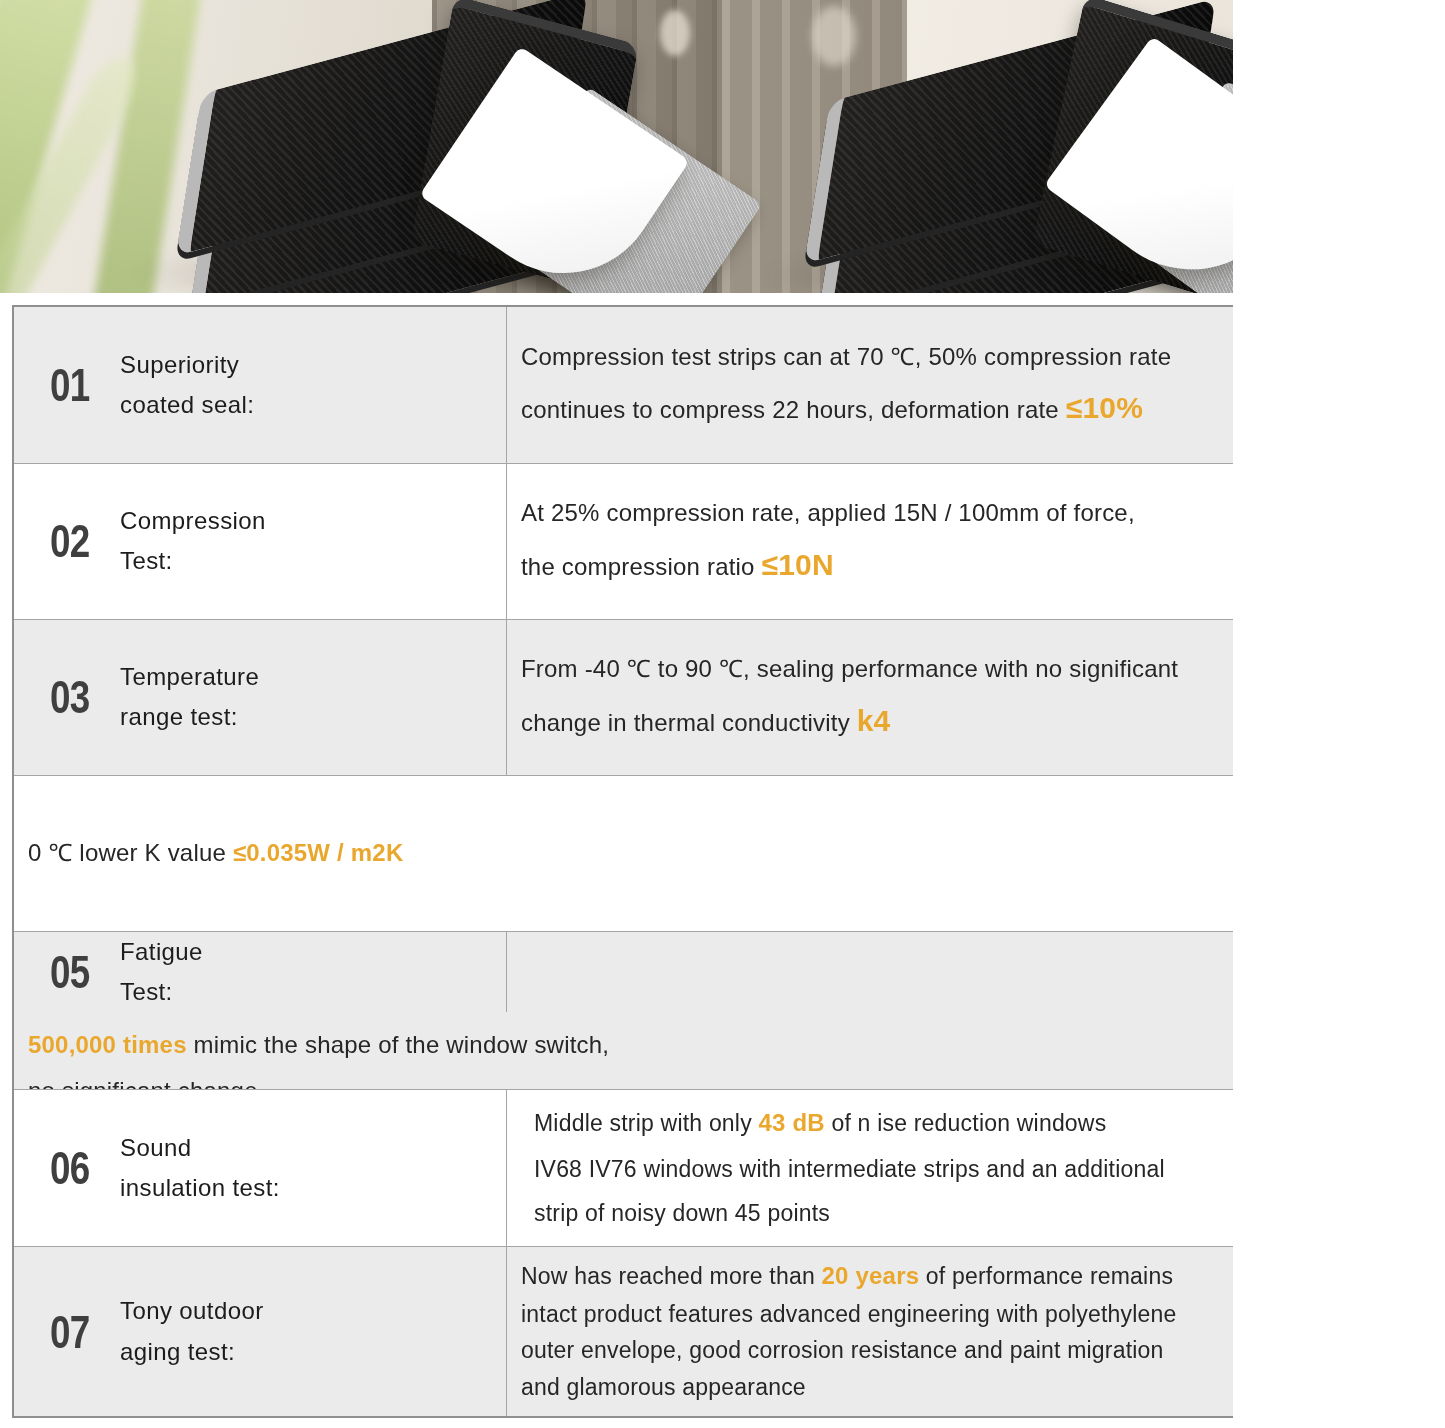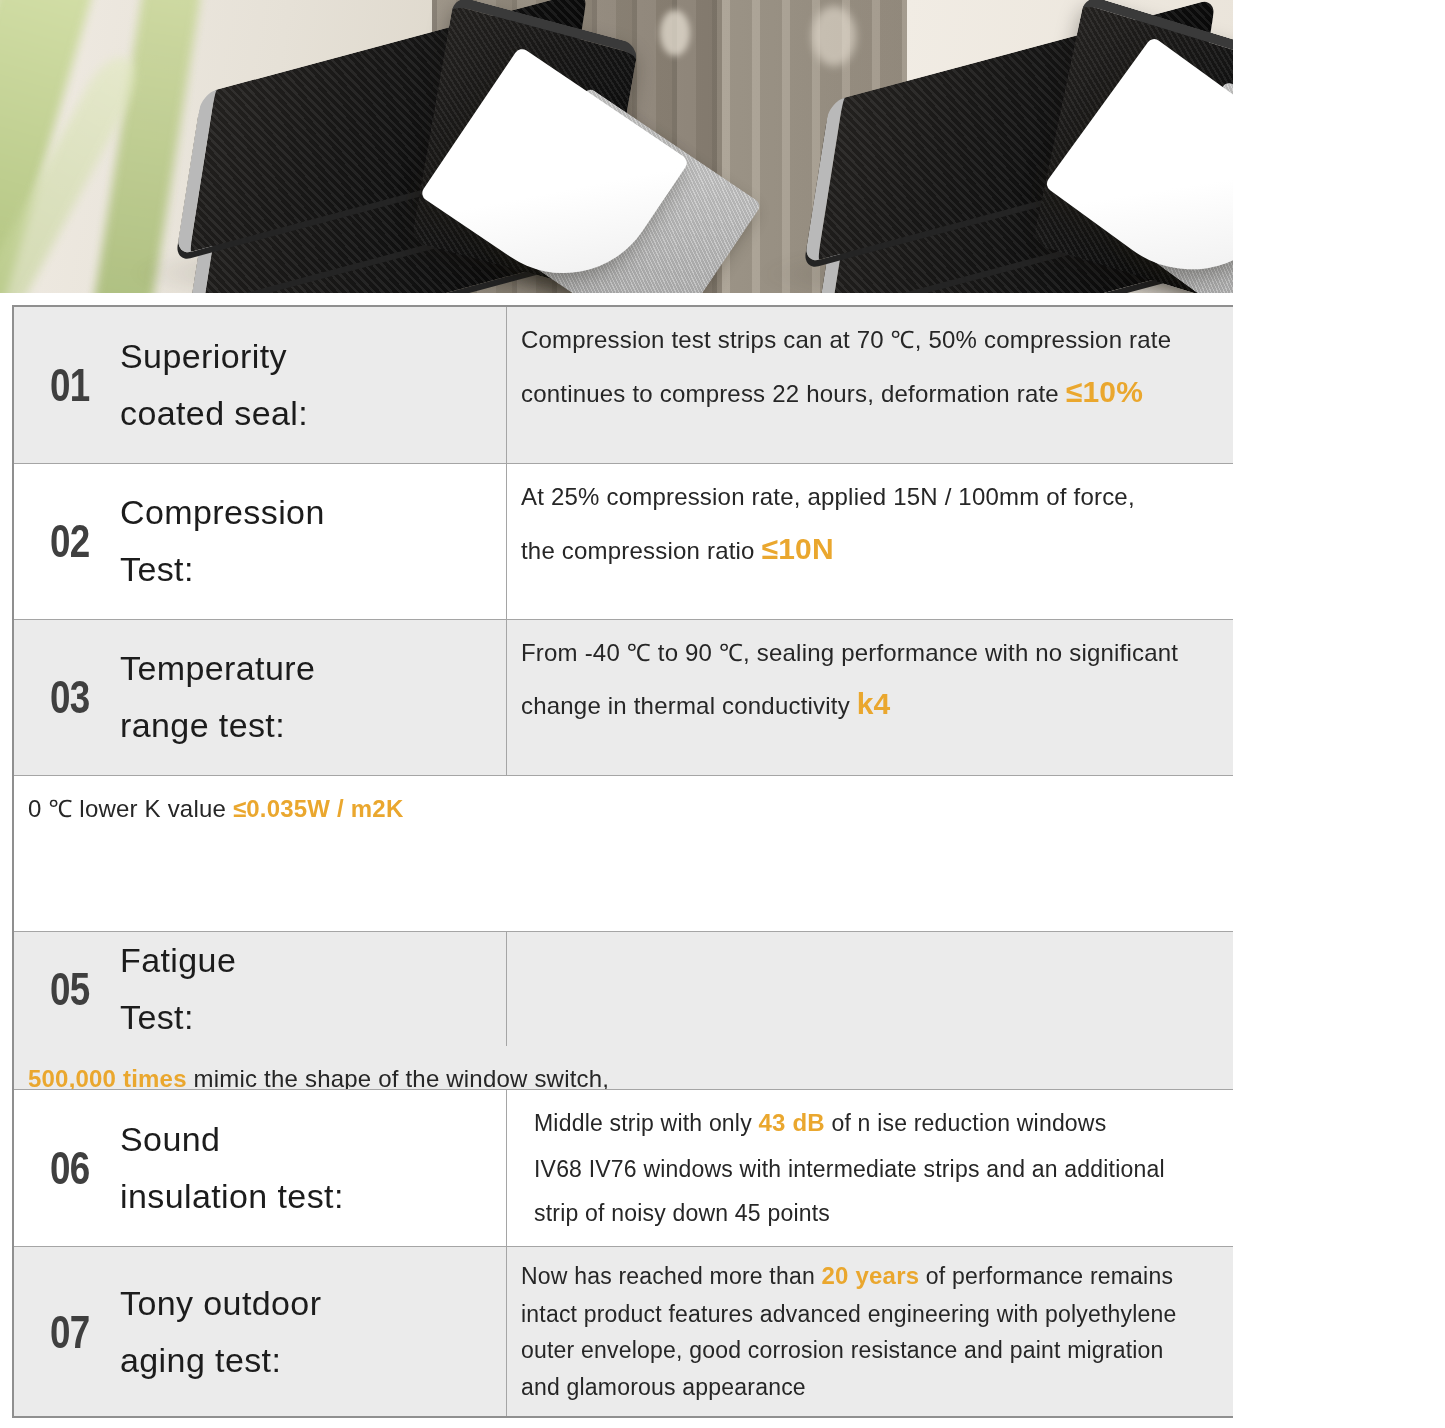--- a/index.html
+++ b/index.html
@@ -95,25 +95,25 @@
     width:493px; flex:none; border-right:1px solid #a5a5a5;
     display:flex; align-items:center; padding-left:36px;
   }
   .num {
     display:inline-block; width:62px; flex:none;
     font-size:46px; font-weight:700; color:#3f3f3f;
     letter-spacing:-1px; transform:scaleX(.8); transform-origin:left center;
   }
   .title {
     margin-left:8px;
-    font-size:34px; color:#1c1c1c; line-height:1.68;
+    font-size:24px; color:#1c1c1c; line-height:1.68;
     letter-spacing:.4px; white-space:pre-line;
   }
   .cell-right {
-    flex:1; display:flex; padding:10px 16px 10px 14px;
+    flex:1; display:flex; align-items:center; padding:10px 16px 10px 14px;
   }
   .desc {
     font-size:24px; color:#262626; line-height:1.9; white-space:pre-line;
     letter-spacing:.2px;
   }
   .r6 .desc { font-size:23px; line-height:1.95;margin-left:13px; }
   .r7 .desc { font-size:23px; line-height:1.6; }
   .hl { color:#EAA72E; font-weight:700; font-size:30px; }
   .hl.lg { font-size:24px; }
 </style>

